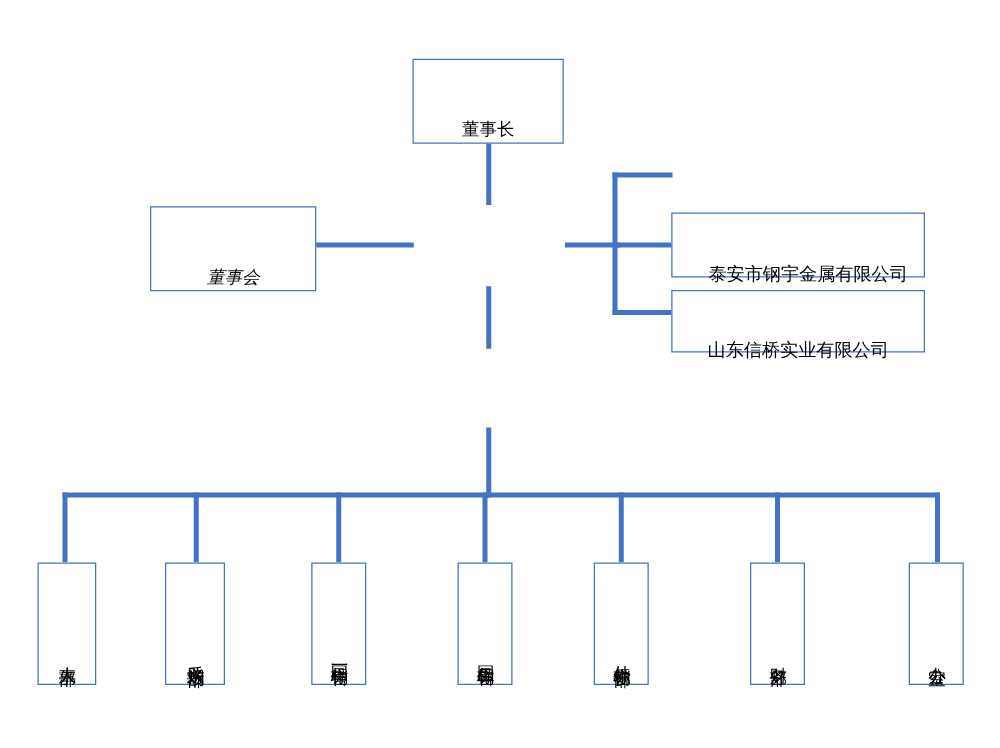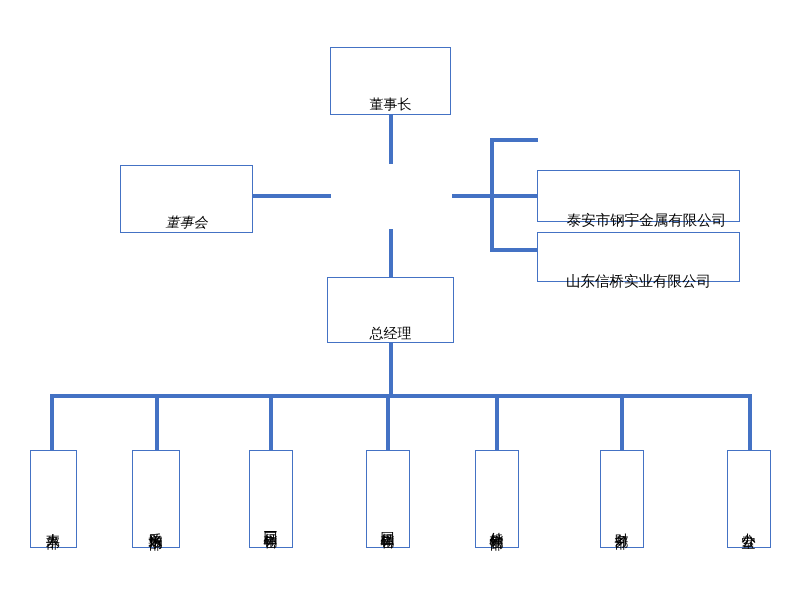--- a/index.html
+++ b/index.html
@@ -97,23 +97,20 @@
 
   <div class="node h" style="left:330px; top:47px; width:121px; height:68px;">
     <span class="lbl">董事长</span>
   </div>
 
   <div class="node h" style="left:120px; top:165px; width:133px; height:68px;font-style:italic;">
     <span class="lbl">董事会</span>
   </div>
 
 
-  <div class="node h" style="left:327px; top:277px; width:127px; height:66px;">
-    <span class="lbl">总经理</span>
-  </div>
 
   <div class="node h wide" style="left:537px; top:170px; width:203px; height:52px;padding-left:16px;">
     <span class="lbl">泰安市钢宇金属有限公司</span>
   </div>
   <div class="node h wide" style="left:537px; top:232px; width:203px; height:50px;">
     <span class="lbl">山东信桥实业有限公司</span>
   </div>
 
   <div class="node v" style="left:30px; top:450px; width:47px; height:98px;">
     <span class="lbl">人事部</span>

